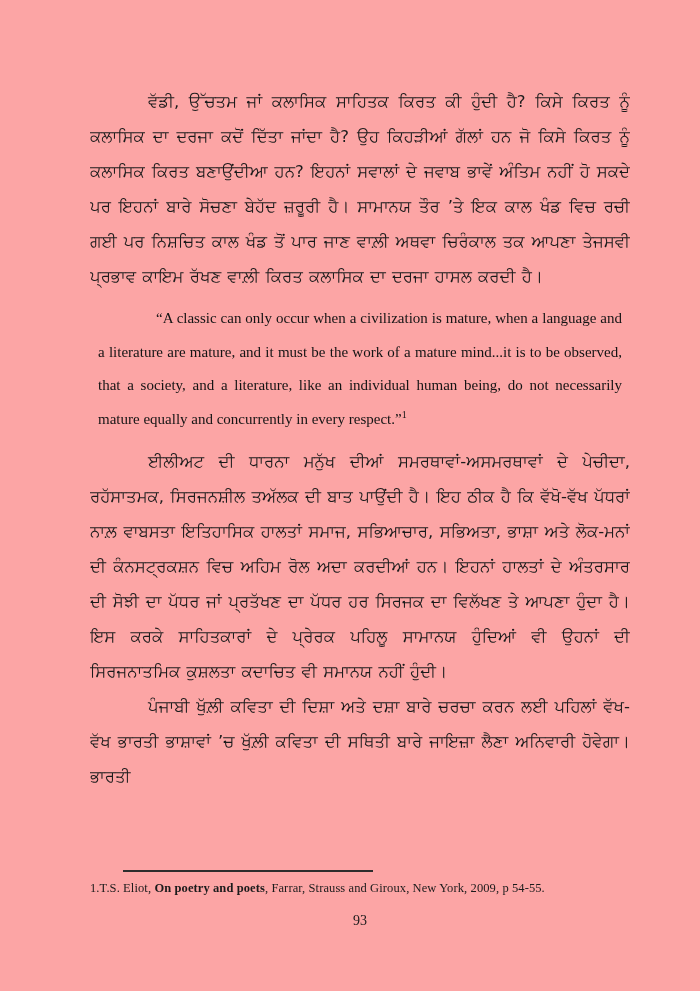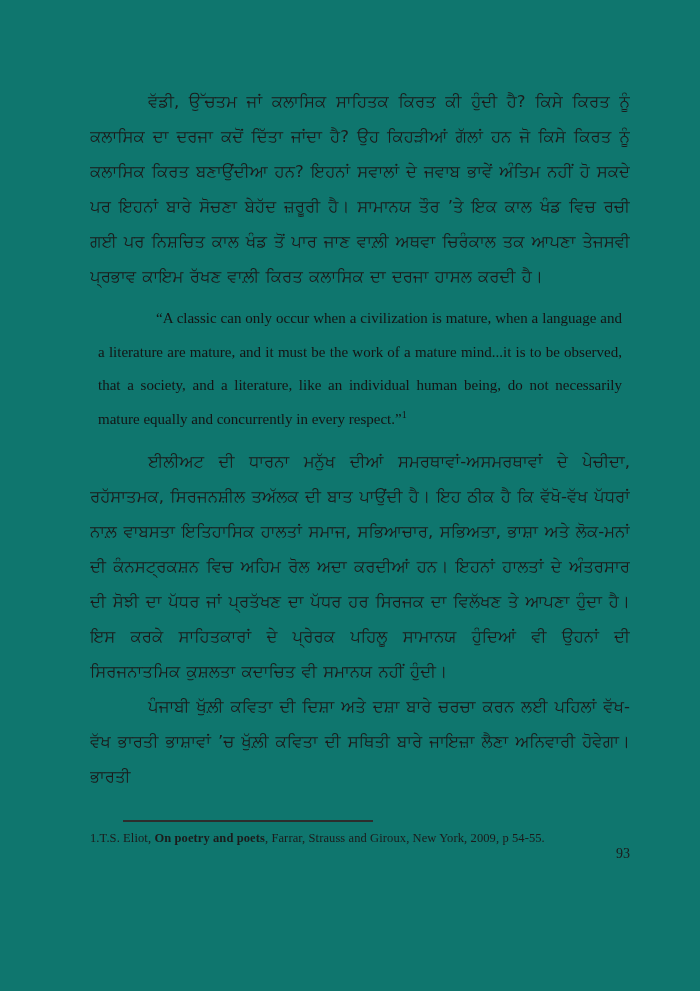--- a/index.html
+++ b/index.html
@@ -4,21 +4,21 @@
 <style>
   html, body {
     margin: 0;
     padding: 0;
     background: #ffffff;
   }
   .page {
     position: relative;
     width: 700px;
     height: 991px;
-    background: #0f766e;
+    background: #fca5a5;
     outline: 1px solid #ececec;
     overflow: hidden;
     color: #1b1b1b;
   }
   .content {
     position: absolute;
     top: 84px;
     left: 90px;
     width: 540px;
     height: 784px;
@@ -43,42 +43,43 @@
     color: #141414;
   }
   .quote-block sup {
     font-size: 10px;
     line-height: 0;
   }
   .footer {
     position: absolute;
     left: 90px;
     width: 540px;
-    top: 812px;
+    top: 862px;
   }
   .footnote-rule {
     width: 250px;
     height: 0;
     border-top: 2px solid #2d2d2d;
     margin: 8px 0 0 33px;
   }
   .footnote-line {
     font-family: "Liberation Serif", "DejaVu Serif", serif;
     font-size: 12.5px;
     color: #1b1b1b;
     margin-top: 9px;
     letter-spacing: 0.1px;
   }
   .footnote-line b {
     font-weight: bold;
   }
   .page-number {
     font-family: "Liberation Serif", "DejaVu Serif", serif;
     font-size: 14px;
-    text-align: right;
+    text-align: center;
+    margin-top: 17px;
     color: #1b1b1b;
   }
 </style>
 </head>
 <body>
 
 <div class="page">
 
   <div class="content">
 

